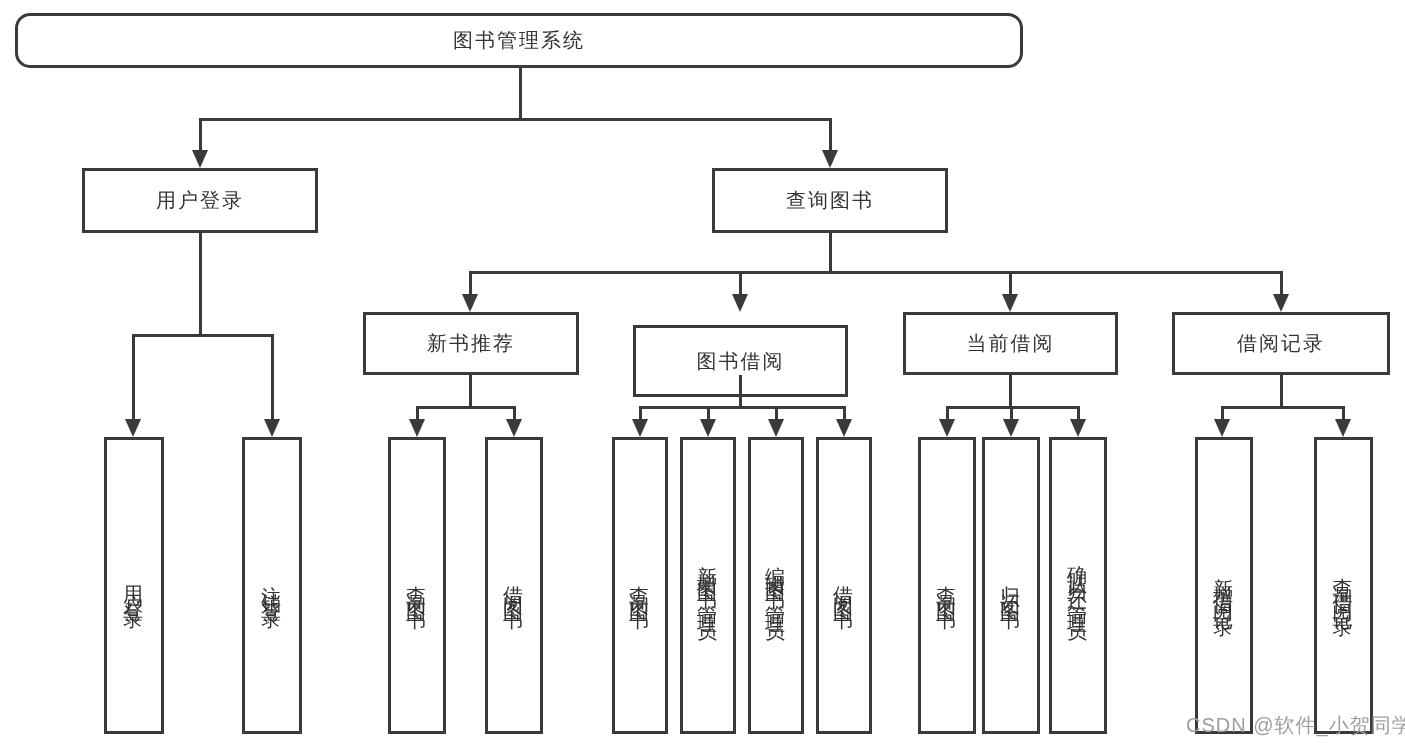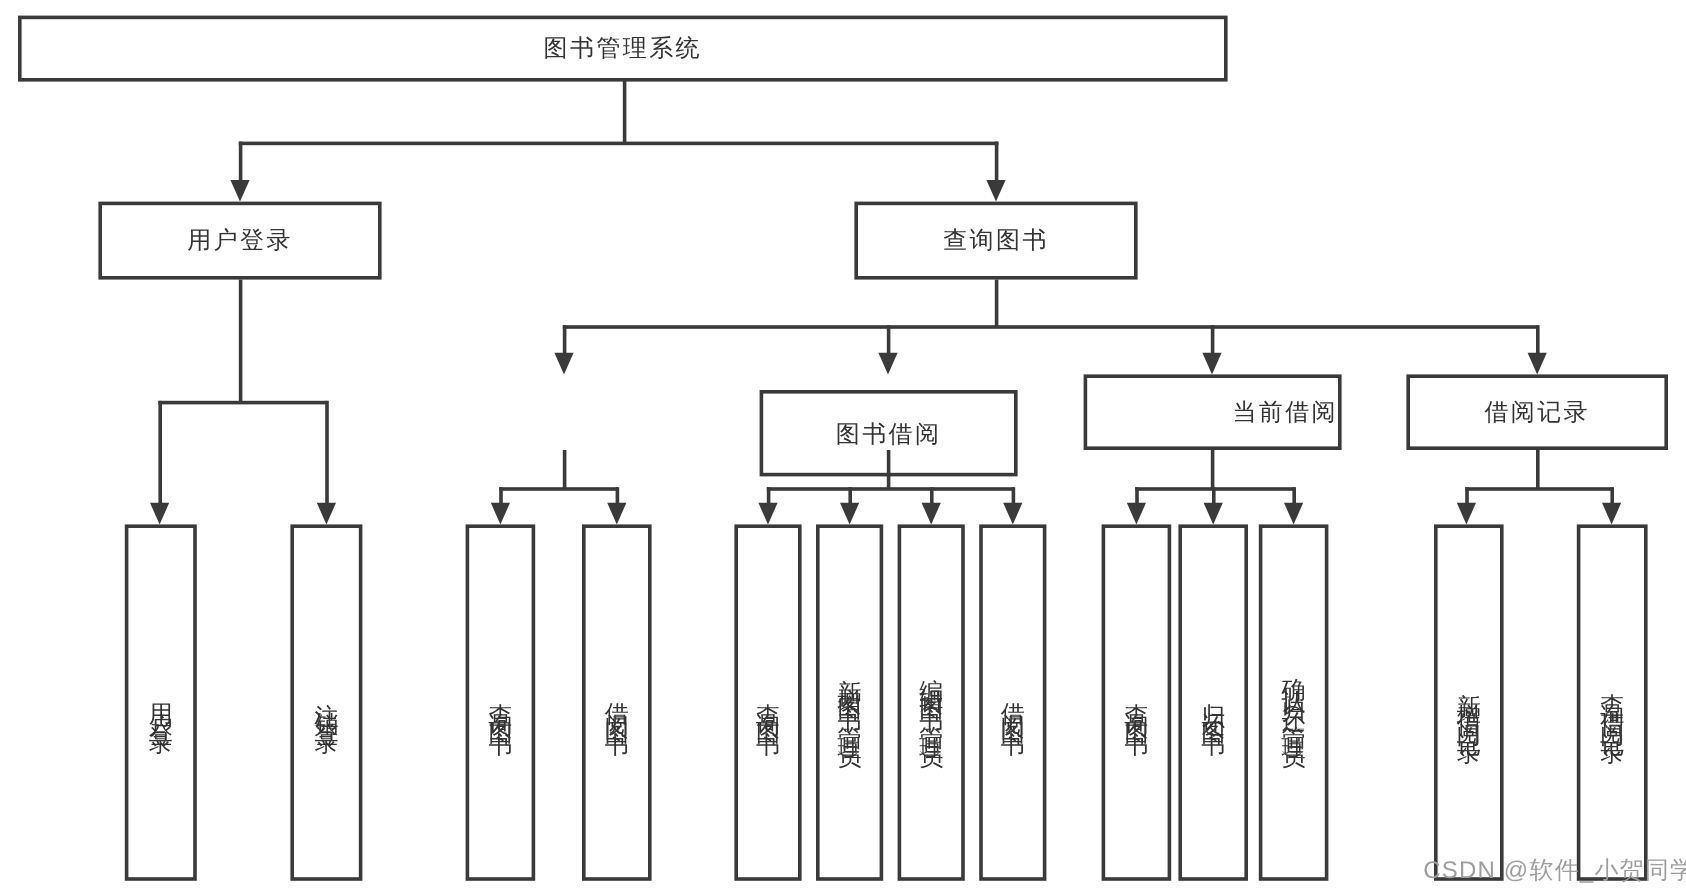--- a/index.html
+++ b/index.html
@@ -27,21 +27,21 @@
   }
   .watermark{
     position:absolute;color:#9e9e9e;font-size:20px;letter-spacing:1px;white-space:nowrap;
   }
 </style>
 </head>
 <body>
 
 <div class="canvas">
 
-  <div class="box" style="left:15px;top:13px;width:1008px;height:55px;">
+  <div class="box" style="left:15px;top:13px;width:1008px;height:55px;border-radius:15px;">
     <span>图书管理系统</span>
   </div>
 
   <div class="vline" style="left:519px;top:67px;height:53px;"></div>
   <div class="hline" style="left:199px;top:118px;width:633px;"></div>
   <div class="vline" style="left:199px;top:118px;height:34px;"></div>
   <div class="arrow" style="left:192px;top:150px;"></div>
   <div class="vline" style="left:829px;top:118px;height:34px;"></div>
   <div class="arrow" style="left:822px;top:150px;"></div>
 
@@ -70,24 +70,27 @@
   <div class="hline" style="left:469px;top:271px;width:813px;"></div>
   <div class="vline" style="left:469px;top:271px;height:25px;"></div>
   <div class="arrow" style="left:462px;top:294px;"></div>
   <div class="vline" style="left:739px;top:271px;height:25px;"></div>
   <div class="arrow" style="left:732px;top:294px;"></div>
   <div class="vline" style="left:1009px;top:271px;height:25px;"></div>
   <div class="arrow" style="left:1002px;top:294px;"></div>
   <div class="vline" style="left:1280px;top:271px;height:25px;"></div>
   <div class="arrow" style="left:1273px;top:294px;"></div>
 
+  <div class="box" style="left:363px;top:312px;width:216px;height:63px;">
+    <span>新书推荐</span>
+  </div>
   <div class="box" style="left:633px;top:325px;width:215px;height:72px;">
     <span>图书借阅</span>
   </div>
-  <div class="box" style="left:903px;top:312px;width:215px;height:63px;justify-content:flex-end;">
+  <div class="box" style="left:903px;top:312px;width:215px;height:63px;">
     <span>当前借阅</span>
   </div>
   <div class="box" style="left:1172px;top:312px;width:218px;height:63px;">
     <span>借阅记录</span>
   </div>
 
   <div class="vline" style="left:469px;top:375px;height:33px;"></div>
   <div class="hline" style="left:416px;top:406px;width:99px;"></div>
   <div class="vline" style="left:416px;top:406px;height:14px;"></div>
   <div class="arrow" style="left:409px;top:419px;"></div>

